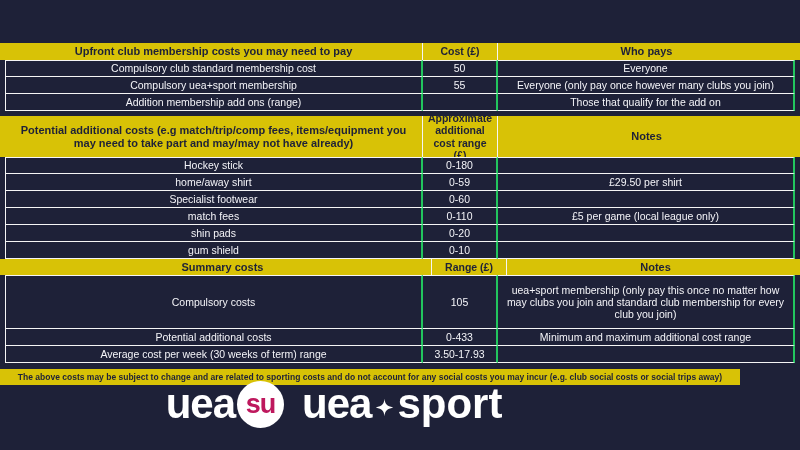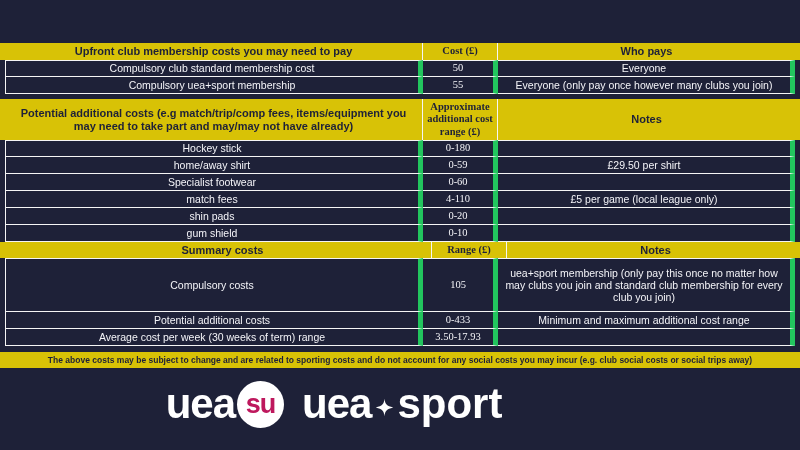--- a/index.html
+++ b/index.html
@@ -15,48 +15,48 @@
   .row .pad{width:5px;flex:0 0 5px;}
   .cell{
     box-sizing:border-box;
     display:flex;align-items:center;justify-content:center;
     text-align:center;
     padding:0 4px;
     line-height:1.15;
     overflow:hidden;
   }
   .cell.item{width:418px;flex:0 0 418px;}
-  .cell.cost{width:75px;flex:0 0 75px;font-family:Liberation Serif, serif;}
+  .cell.cost{width:75px;flex:0 0 75px;}
   .cell.notes{width:297px;flex:0 0 297px;}
 
   
   .row.yellow{background:#d8c206;}
   .row.yellow .cell{color:#1e2138;font-weight:bold;font-size:11px;}
   .row.yellow .cell.item{border-right:1px solid #f5f5f5;}
   .row.yellow .cell.cost{border-right:1px solid #f5f5f5;}
   .row.yellow .cell.cost{font-size:10.5px;}
 
   
   .row.dark .cell{
     color:#f4f4f8;font-size:10.5px;
-    border-right:5px solid #22c55e;
+    border-right:2px solid #22c55e;
     border-bottom:1px solid #f5f5f5;
   }
   .row.dark .cell.item{border-left:1px solid #f5f5f5;}
   .row.dark.bt .cell{border-top:1px solid #f5f5f5;}
 
   .h15{height:17px;}
   .h16{height:16px;padding-left:9px;}
   .h41{height:41px;}
   .h54{height:54px;}
   .gap5{height:5px;}
   .gap6{height:6px;}
 
   .disclaimer{
-    background:#d8c206;height:16px;width:800px;
+    background:#d8c206;height:16px;width:740px;
     display:flex;align-items:center;justify-content:center;
     color:#1e2138;font-weight:bold;font-size:8.5px;
     white-space:nowrap;
   }
 
   
   .logos{
     position:absolute;left:0;top:376px;width:668px;height:56px;
     display:flex;align-items:center;justify-content:center;gap:18px;
   }
@@ -99,20 +99,27 @@
       <div class="cell notes">Everyone</div>
       <div class="pad"></div>
     </div>
     <div class="row dark h15">
       <div class="pad"></div>
       <div class="cell item">Compulsory uea+sport membership</div>
       <div class="cell cost">55</div>
       <div class="cell notes">Everyone (only pay once however many clubs you join)</div>
       <div class="pad"></div>
     </div>
+    <div class="row dark h15">
+      <div class="pad"></div>
+      <div class="cell item">Addition membership add ons (range)</div>
+      <div class="cell cost"></div>
+      <div class="cell notes">Those that qualify for the add on</div>
+      <div class="pad"></div>
+    </div>
 
     <div class="gap5"></div>
 
     <div class="row yellow h41">
       <div class="pad"></div>
       <div class="cell item">Potential additional costs (e.g match/trip/comp fees, items/equipment you may need to take part and may/may not have already)</div>
       <div class="cell cost">Approximate additional cost range (£)</div>
       <div class="cell notes">Notes</div>
       <div class="pad"></div>
     </div>
@@ -133,21 +140,21 @@
     <div class="row dark h15">
       <div class="pad"></div>
       <div class="cell item">Specialist footwear</div>
       <div class="cell cost">0-60</div>
       <div class="cell notes"></div>
       <div class="pad"></div>
     </div>
     <div class="row dark h15">
       <div class="pad"></div>
       <div class="cell item">match fees</div>
-      <div class="cell cost">4-110</div>
+      <div class="cell cost">0-110</div>
       <div class="cell notes">£5 per game (local league only)</div>
       <div class="pad"></div>
     </div>
     <div class="row dark h15">
       <div class="pad"></div>
       <div class="cell item">shin pads</div>
       <div class="cell cost">0-20</div>
       <div class="cell notes"></div>
       <div class="pad"></div>
     </div>

